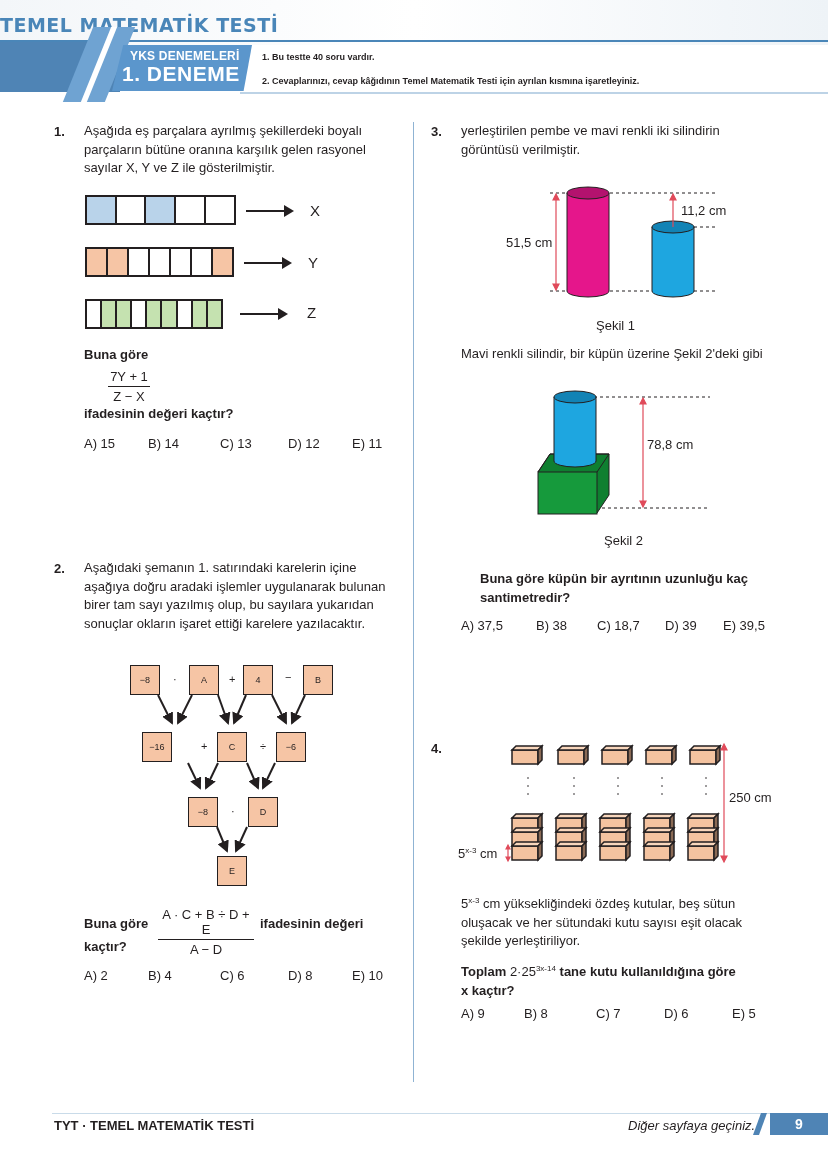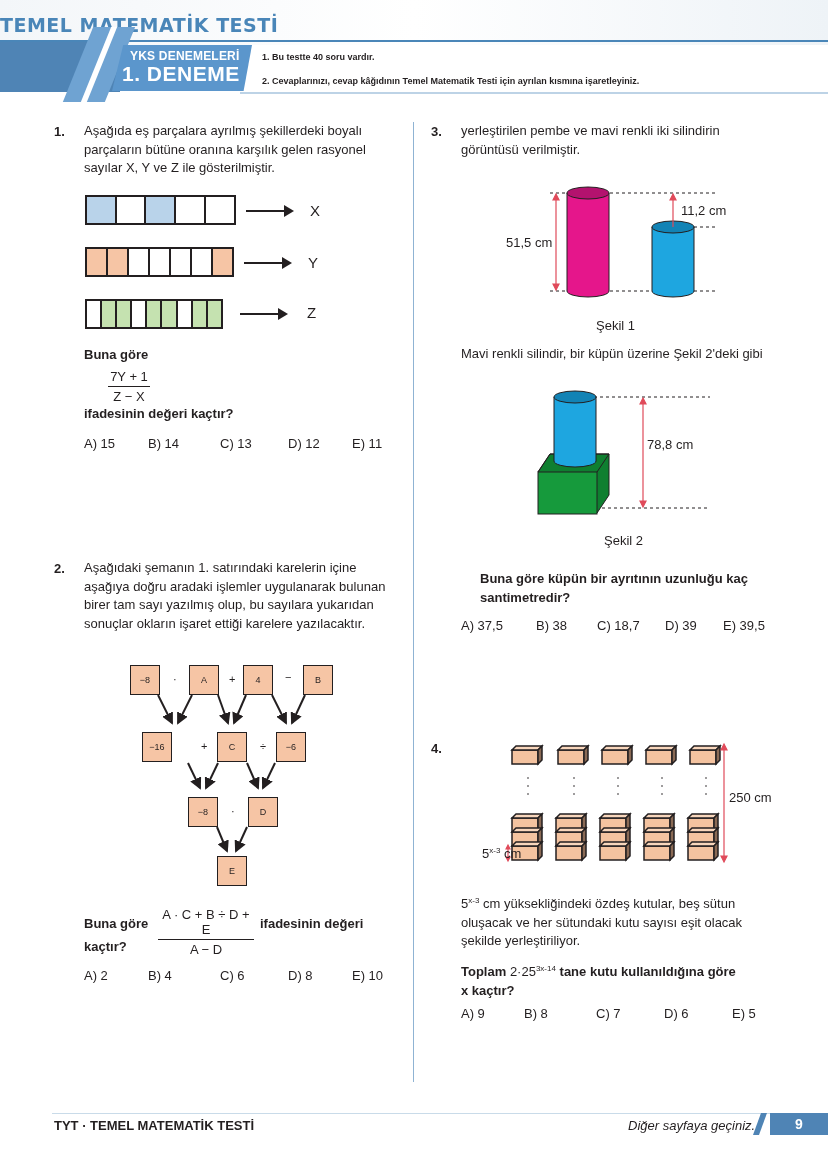--- a/index.html
+++ b/index.html
@@ -322,21 +322,21 @@
     <g stroke="#e04a5a" stroke-width="1.2" fill="#e04a5a">
       <line x1="224" y1="6" x2="224" y2="120"></line>
       <path d="M221,10 L224,4 L227,10 z"></path>
       <path d="M221,116 L224,122 L227,116 z"></path>
       <line x1="8" y1="106" x2="8" y2="120"></line>
       <path d="M6,109 L8,105 L10,109 z"></path>
       <path d="M6,117 L8,121 L10,117 z"></path>
     </g>
   </svg>
   <div class="caption" style="left:729px;top:790px;">250 cm</div>
-  <div class="caption" style="left:458px;top:846px;margin-left:24px;">
+  <div class="caption" style="left:458px;top:846px;">
     <span>5</span><sup style="font-size:8px">x-3</sup>
     <span>cm</span>
   </div>
 
   <div class="qtext" style="left:461px;top:892px;">
     <div><span>5</span><sup style="font-size:8px">x-3</sup> <span>cm yüksekliğindeki özdeş kutular, beş sütun</span></div>
     <div>oluşacak ve her sütundaki kutu sayısı eşit olacak</div>
     <div>şekilde yerleştiriliyor.</div>
   </div>
 

